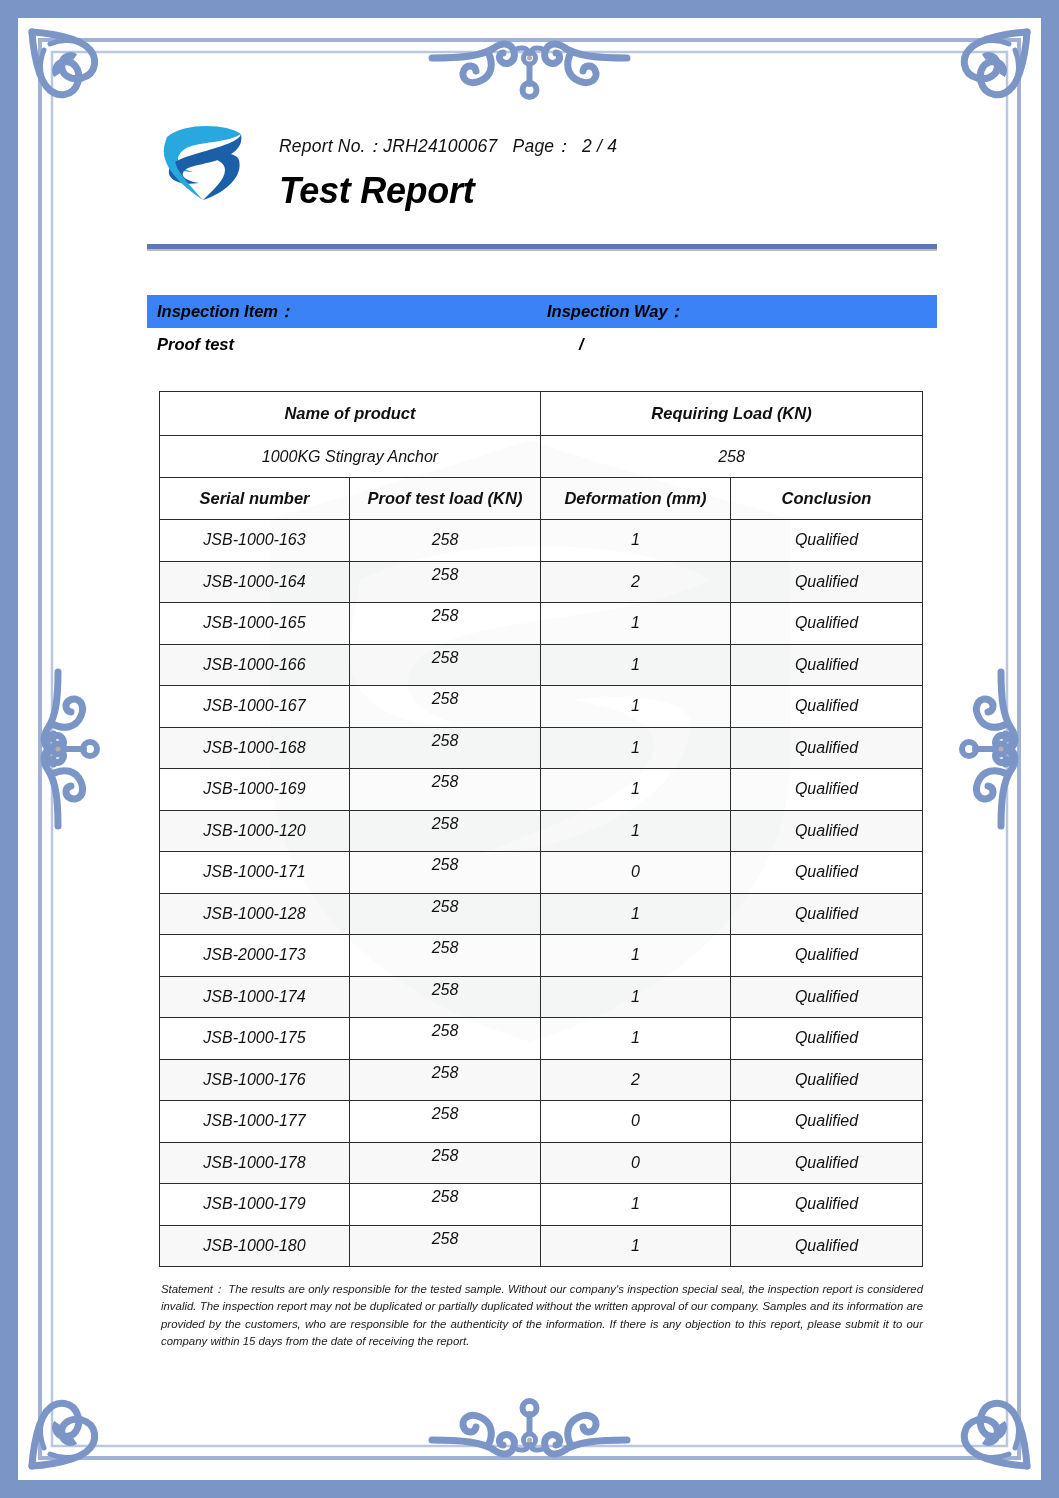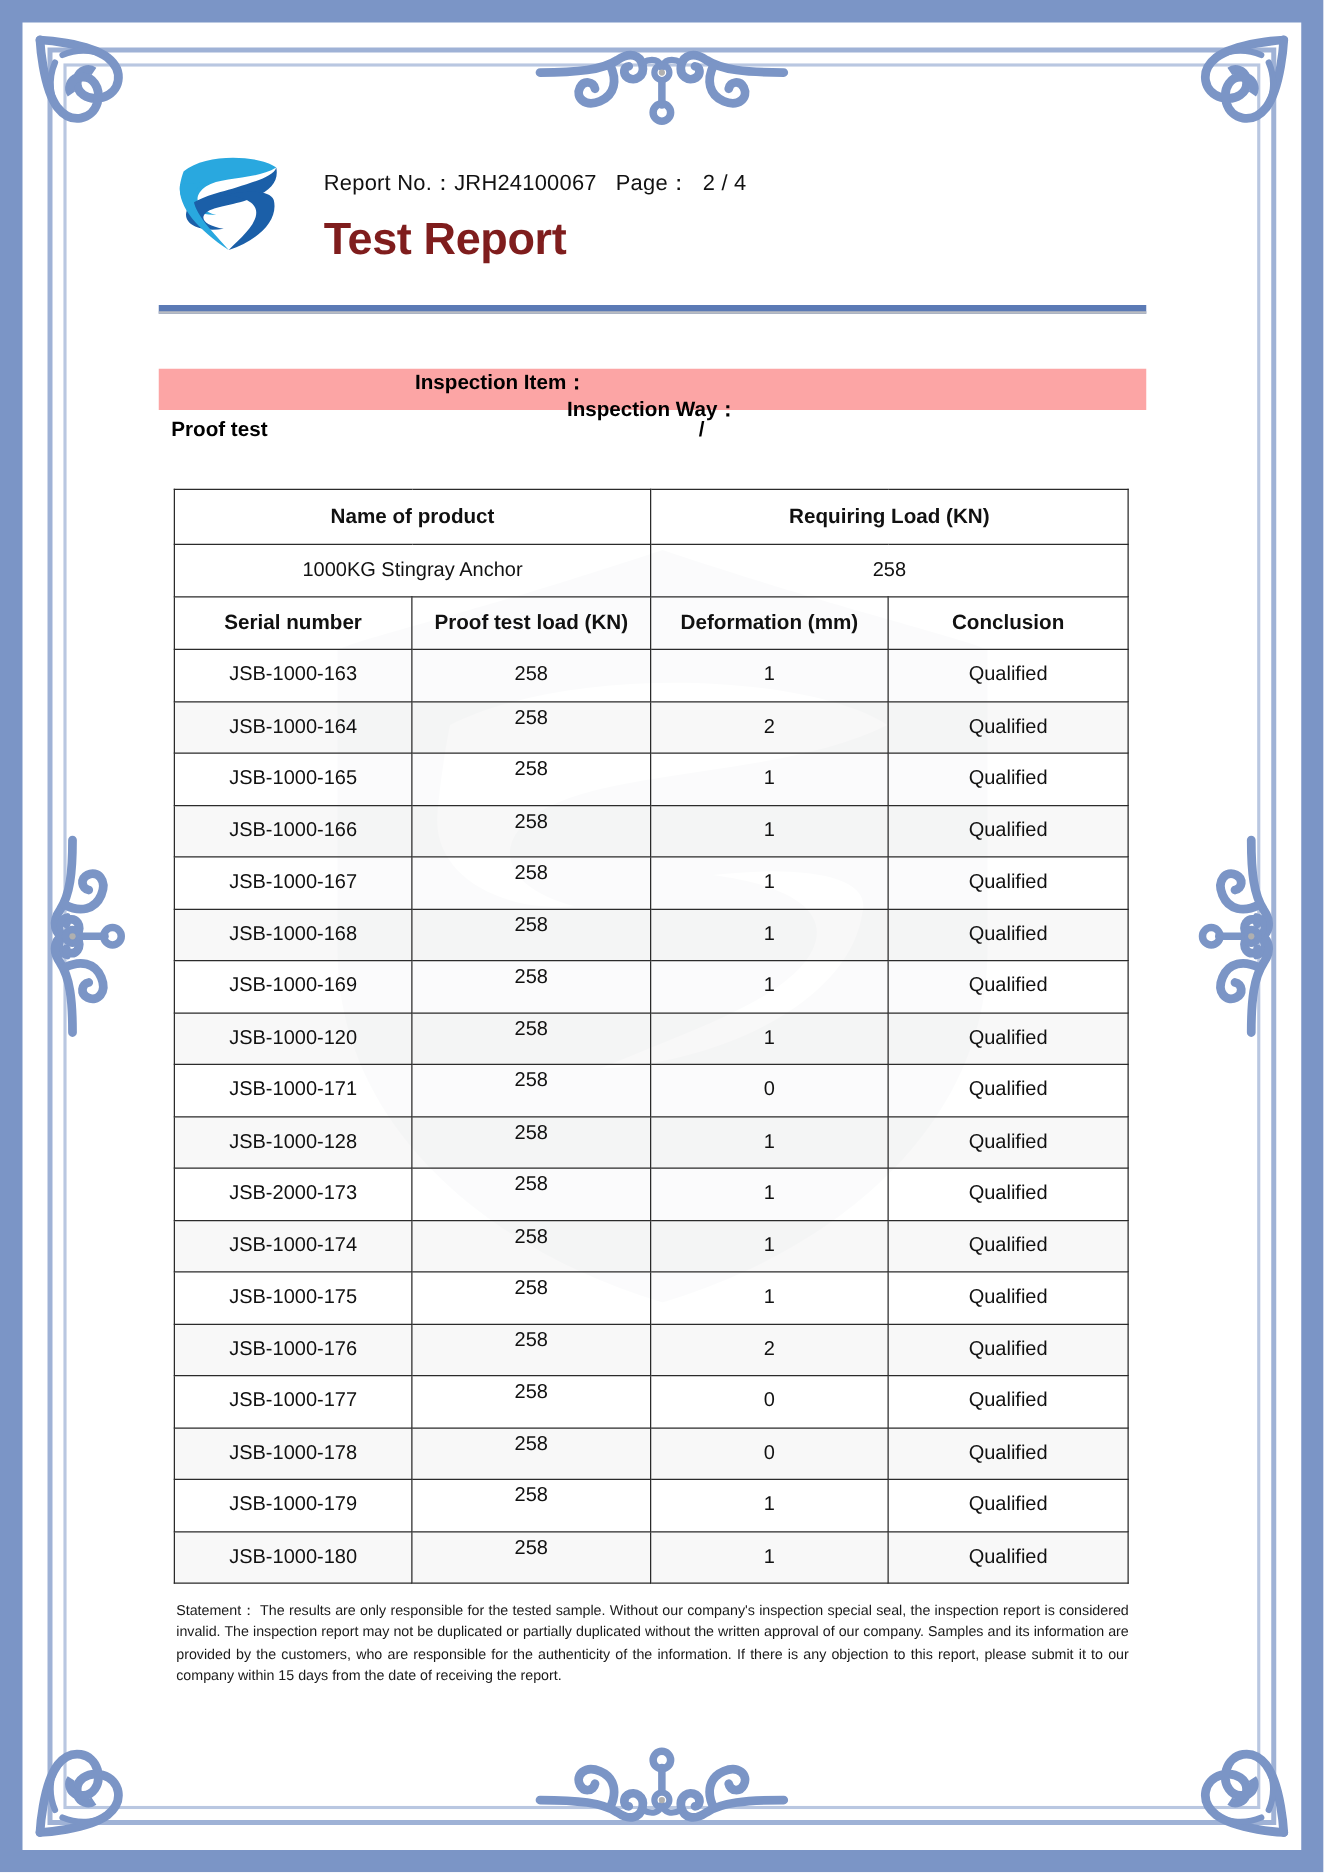--- a/index.html
+++ b/index.html
@@ -35,23 +35,24 @@
     top: 430px;
     width: 560px;
     height: 620px;
     opacity: 0.5;
     pointer-events: none;
   }
 
   
   .content {
     position: absolute;
-    left: 127px;
+    left: 147px;
     top: 110px;
     width: 790px;
+    font-style: italic;
   }
 
   
   .doc-header {
     display: flex;
     align-items: flex-start;
     height: 120px;
     position: relative;
   }
   .logo {
@@ -67,21 +68,21 @@
   .report-line {
     font-size: 17.5px;
     color: #111;
     letter-spacing: 0.2px;
     white-space: pre;
   }
   .report-line .lbl { font-weight: 400; }
   .doc-title {
     font-size: 36px;
     font-weight: bold;
-    color: #7f1d1d;
+    color: #000000;
     margin-top: 12px;
     letter-spacing: -0.3px;
   }
   .rule {
     width: 790px;
     height: 7px;
     background: #5b7ab5;
     border-bottom: 2px solid #b9bcc2;
     margin-top: 14px;
   }
@@ -89,21 +90,21 @@
   
   .bands { margin-top: 44px; width: 790px; }
   .band {
     height: 33px;
     display: flex;
     align-items: center;
     font-size: 16.5px;
     font-weight: bold;
     color: #000;
   }
-  .band.shaded { background: #fca5a5; flex-direction: column; }
+  .band.shaded { background: #3b82f6; }
   .band.plain  { background: transparent; gap: 32px; }
   .band .cell-a { width: 400px; padding-left: 10px; }
   .band .cell-b { flex: 1; }
   .band .val-normal { font-weight: bold; }
 
   
   .result-table {
     margin-top: 30px;
     margin-left: 12px;
     width: 763px;

